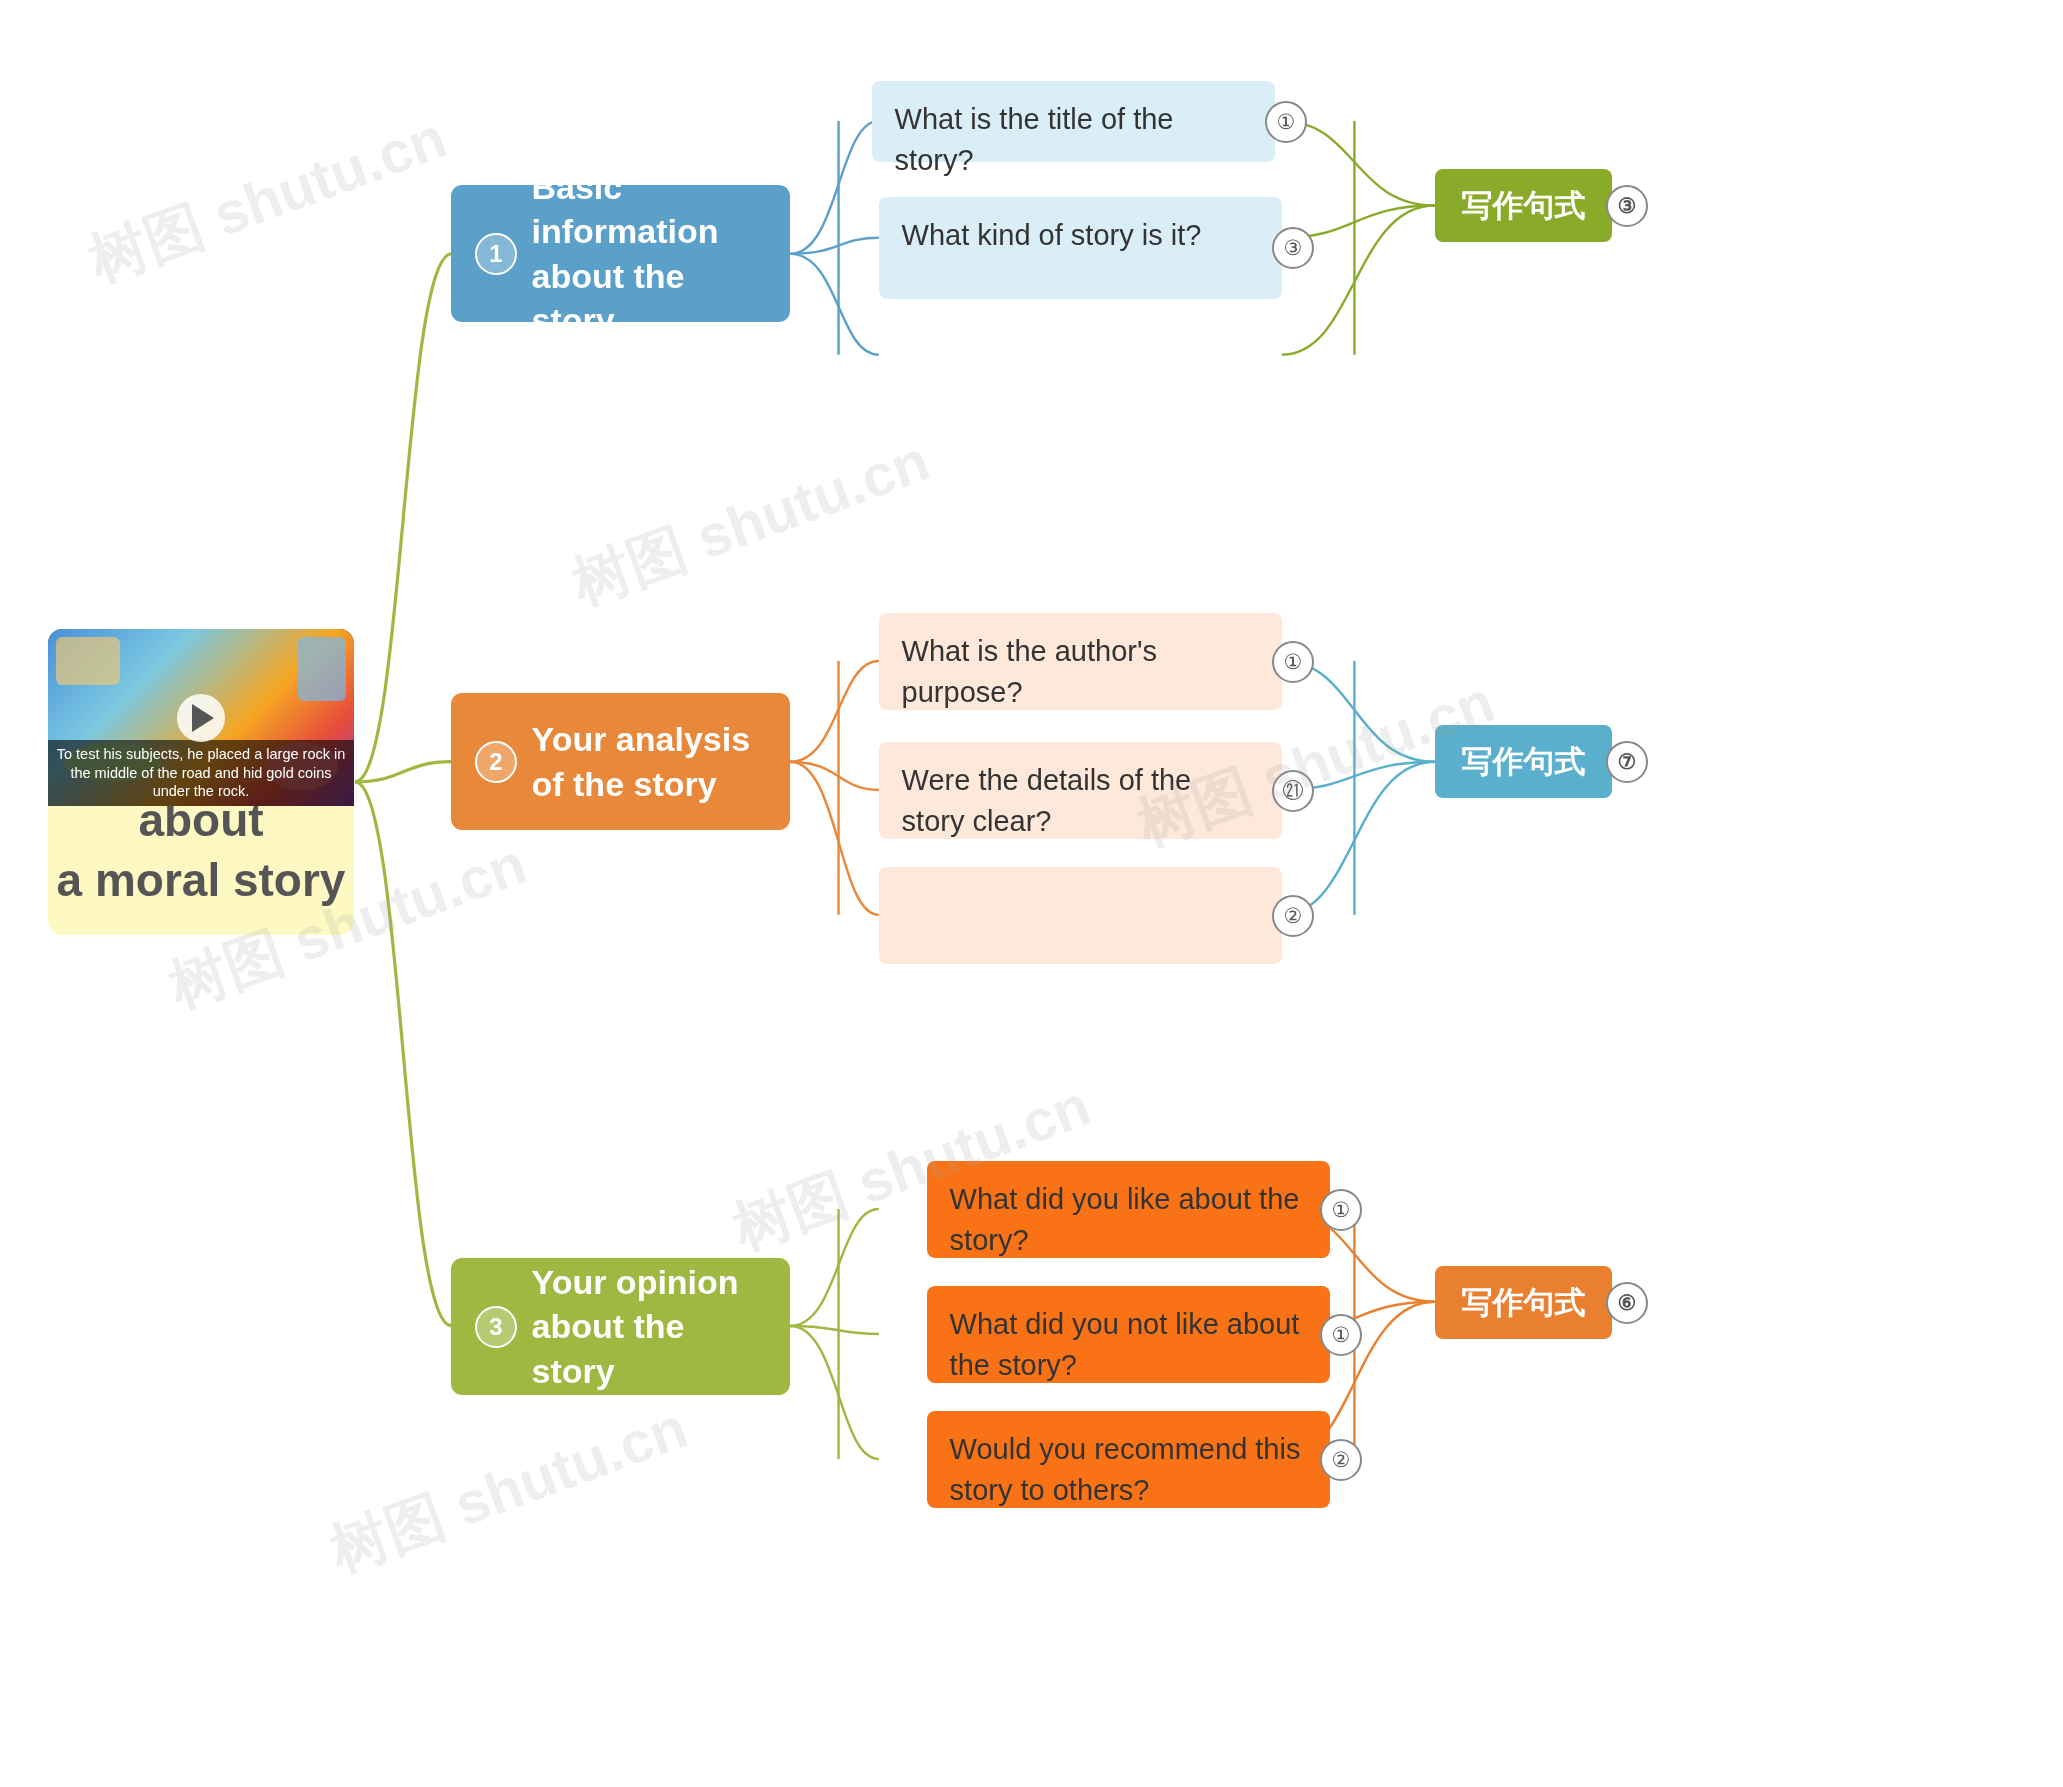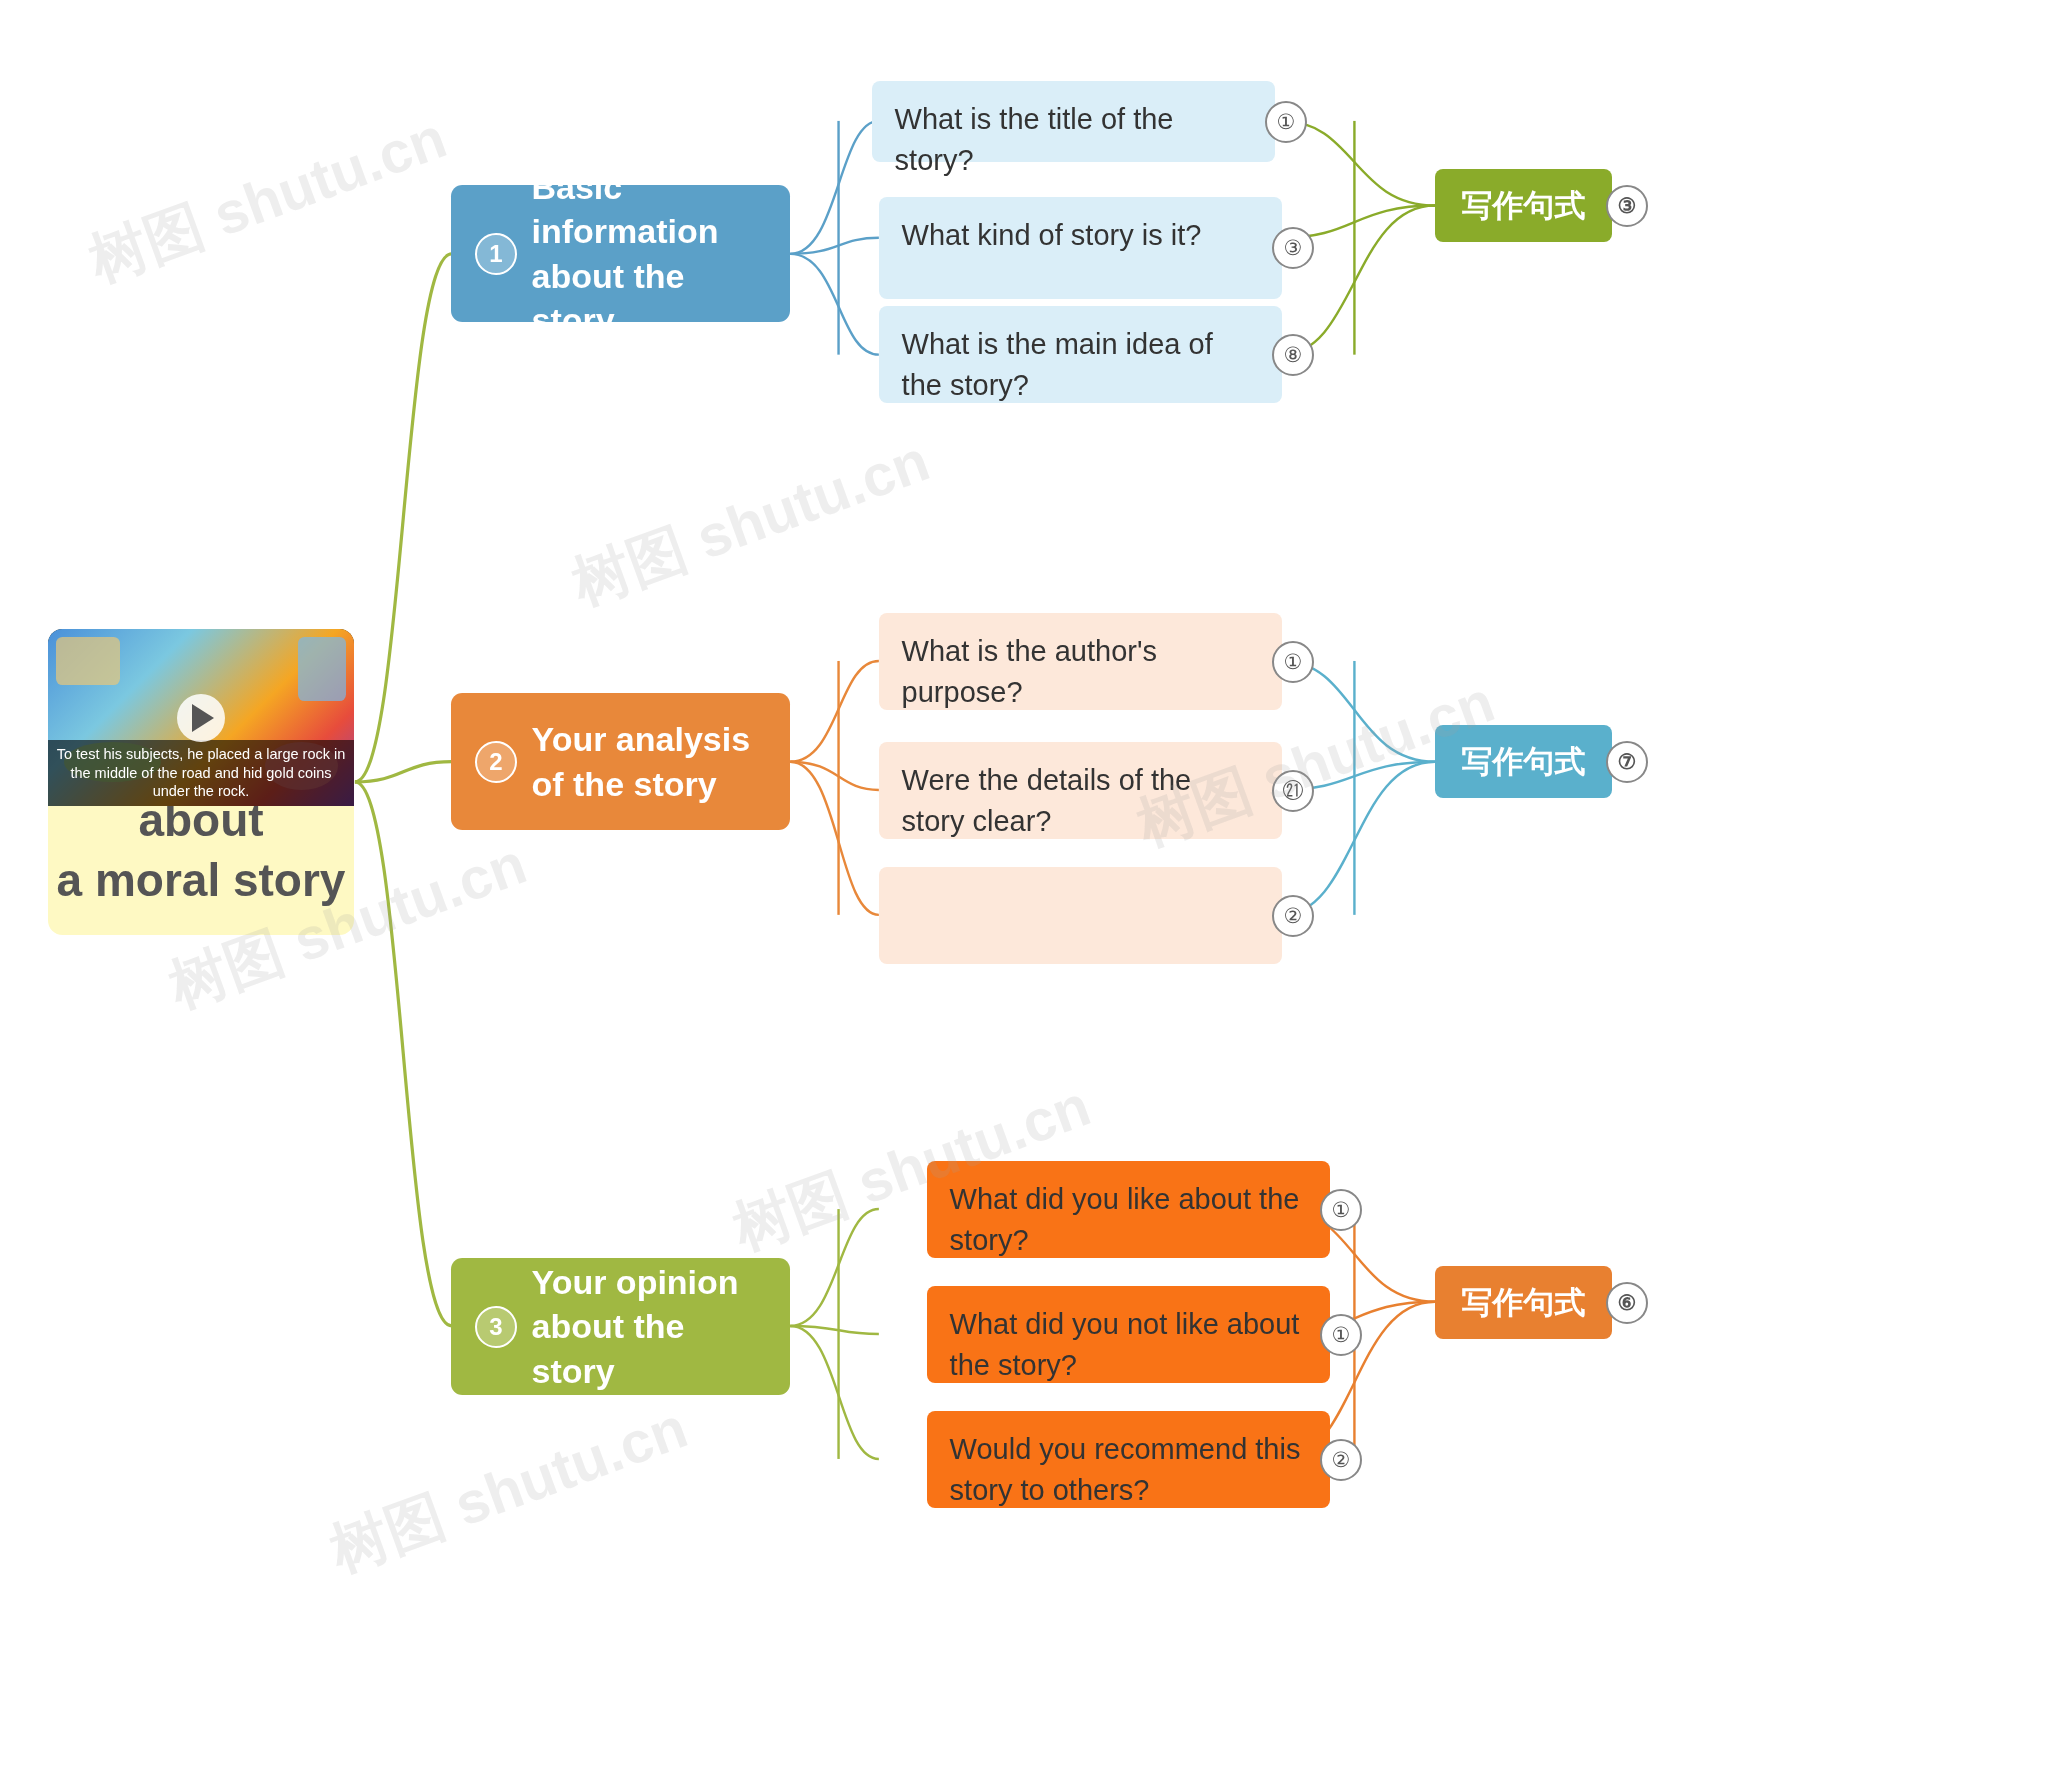--- a/index.html
+++ b/index.html
@@ -369,24 +369,20 @@
   </div>
 
   <div class="sub-node sub-blue sub-1-1" style="position:absolute;">
     <span>What is the title of the story?</span>
     <div class="sub-number">①</div>
   </div>
   <div class="sub-node sub-blue sub-1-2" style="position:absolute;">
     <span>What kind of story is it?</span>
     <div class="sub-number">③</div>
   </div>
-  <div class="sub-node sub-blue sub-1-3" style="position:absolute;">
-    <span>What is the main idea of the story?</span>
-    <div class="sub-number">⑧</div>
-  </div>
 
   <div class="sub-node sub-peach sub-2-1" style="position:absolute;">
     <span>What is the author's purpose?</span>
     <div class="sub-number">①</div>
   </div>
   <div class="sub-node sub-peach sub-2-2" style="position:absolute;">
     <span>Were the details of the story clear?</span>
     <div class="sub-number">㉑</div>
   </div>
   <div class="sub-node sub-peach sub-2-3" style="position:absolute;">

